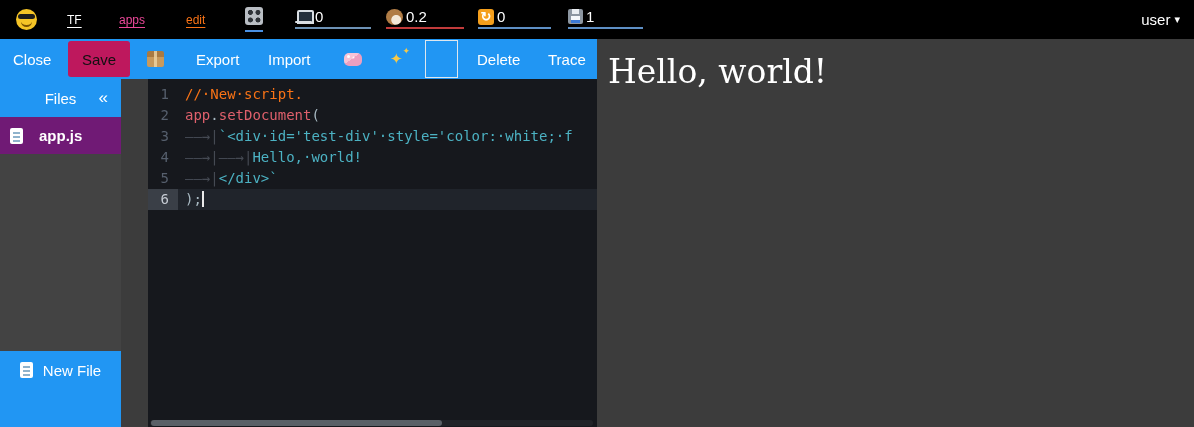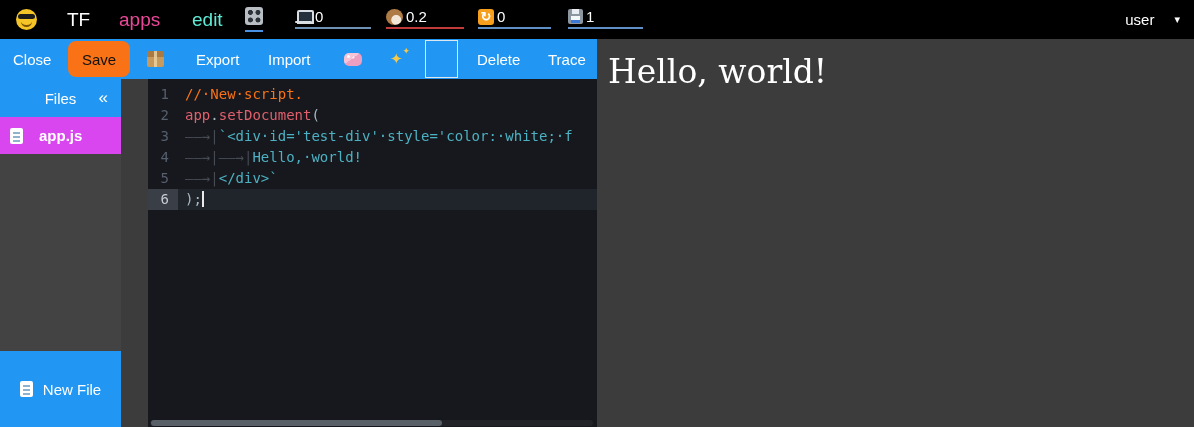--- a/index.html
+++ b/index.html
@@ -6,24 +6,24 @@
   body { background:#000; font-family:"Liberation Sans", sans-serif; }
   .screen { position:relative; width:1194px; height:427px; overflow:hidden; background:#3c3c3c; }
 
   
   .topbar { position:absolute; left:0; top:0; width:1194px; height:39px; background:#000; }
   .topbar > * { position:absolute; top:0; height:39px; display:flex; align-items:center; }
   .brand { left:16px; }
   .face { position:relative; width:21px; height:21px; border-radius:50%; background:#f5c426; display:inline-block; }
   .face::before { content:''; position:absolute; top:5px; left:2px; width:17px; height:5px; background:#1d1d1d; border-radius:2.5px; }
   .face::after { content:''; position:absolute; bottom:3px; left:5px; width:11px; height:5px; border-bottom:2px solid #7a5200; border-radius:0 0 10px 10px; }
-  .tb-link { font-size:19px; text-underline-offset:3px; cursor:pointer; }
+  .tb-link { font-size:12px; text-decoration:underline; text-underline-offset:3px; cursor:pointer; }
   .link-tf { left:67px; color:#ffffff; }
   .link-apps { left:119px; color:#ec4899; }
-  .link-edit { left:192px; color:#5eead4; }
+  .link-edit { left:186px; color:#f97316; }
   .knobs-link { left:245px; top:7px; height:25px; border-bottom:2px solid #4a90e2; padding-bottom:2px; align-items:flex-start; }
   .knobs { width:18px; height:18px; border-radius:3px; background-color:#b9bec4;
     background-image:
       radial-gradient(circle at 30% 30%, #2e3338 2.2px, rgba(0,0,0,0) 2.8px),
       radial-gradient(circle at 72% 30%, #2e3338 2.2px, rgba(0,0,0,0) 2.8px),
       radial-gradient(circle at 30% 72%, #2e3338 2.2px, rgba(0,0,0,0) 2.8px),
       radial-gradient(circle at 72% 72%, #2e3338 2.2px, rgba(0,0,0,0) 2.8px); }
   .stats-wrap { left:0; top:0; width:0; height:0; }
   .stat { position:absolute; top:6px; height:23px; display:flex; align-items:center; gap:3px; border-bottom:2px solid #5e8fc5; cursor:pointer; }
   .stat-laptop  { left:295px; width:76px; }
@@ -34,28 +34,28 @@
   .ticon { display:inline-flex; align-items:center; justify-content:center; }
   .icon-laptop { width:17px; height:13px; position:relative; }
   .icon-laptop::before { content:''; position:absolute; top:0; left:2px; width:13px; height:10px; border:2px solid #d9dee3; background:#24303c; border-radius:2px 2px 0 0; }
   .icon-laptop::after { content:''; position:absolute; bottom:0; left:0; width:17px; height:2px; background:#d9dee3; border-radius:1px; }
   .icon-hamster { width:17px; height:16px; border-radius:50%; background:radial-gradient(circle at 60% 68%, #f3e8d8 0 30%, #b07c45 36% 100%); }
   .icon-refresh { width:16px; height:16px; background:#f59f1c; border-radius:3px; color:#fff; }
   .icon-refresh::after { content:'↻'; font-size:13px; font-weight:bold; line-height:1; }
   .icon-floppy { width:15px; height:15px; background:#8c96a1; border-radius:2px; position:relative; }
   .icon-floppy::before { content:''; position:absolute; top:0; left:4px; width:7px; height:5px; background:#e9edf1; }
   .icon-floppy::after { content:''; position:absolute; bottom:1px; left:3px; width:9px; height:7px; background:linear-gradient(180deg,#f4f7fa 0 55%, #3b79d6 55%); }
-  .user-menu { right:14px; gap:20px; color:#fff; font-size:15px; cursor:pointer; }
+  .user-menu { right:14px; gap:4px; color:#fff; font-size:15px; cursor:pointer; }
   .caret { font-size:11px; }
 
   
   .toolbar { position:absolute; left:0; top:39px; width:619px; height:40px; background:#2196f3; }
   .toolbar > * { position:absolute; top:0; height:40px; display:flex; align-items:center; color:#fff; font-size:15px; cursor:pointer; }
   .bt-close  { left:13px; }
-  .bt-save   { left:68px; top:2px; height:36px; width:62px; justify-content:center; background:#f97316; color:#101010; border-radius:8px; }
+  .bt-save   { left:68px; top:2px; height:36px; width:62px; justify-content:center; background:#be185d; color:#101010; border-radius:3px; }
   .bt-pkg    { left:147px; }
   .bt-export { left:196px; }
   .bt-import { left:268px; }
   .bt-soap   { left:344px; }
   .bt-spark  { left:390px; }
   .bt-empty  { left:425px; top:1px; height:38px; width:33px; border:1px solid #dfe7ee; }
   .bt-delete { left:477px; }
   .bt-trace  { left:548px; }
   .icon-package { width:17px; height:16px; border-radius:2px; position:relative; background:linear-gradient(180deg,#a97a42 0 40%, #c89a5d 40%); }
   .icon-package::after { content:''; position:absolute; left:7px; top:0; width:3px; height:16px; background:#ecd1a0; opacity:.85; }
@@ -64,23 +64,23 @@
   .icon-sparkles { position:relative; width:18px; height:18px; }
   .icon-sparkles::before { content:'✦'; position:absolute; left:0; top:0; font-size:15px; line-height:18px; color:#f7c948; }
   .icon-sparkles::after { content:'✦'; position:absolute; right:-2px; top:-4px; font-size:9px; color:#f7c948; }
 
   
   .sidebar { position:absolute; left:0; top:79px; width:121px; height:348px; display:flex; flex-direction:column; background:#434343; }
   .files-header { position:relative; height:38px; background:#2196f3; color:#fff; font-size:15px; display:flex; align-items:center; justify-content:center; flex:0 0 38px; }
   .collapse { position:absolute; right:13px; top:50%; transform:translateY(-50%); font-size:17px; cursor:pointer; }
   .file-list { flex:0 0 auto; }
   .file-row { height:37px; display:flex; align-items:center; gap:9px; padding-left:10px; color:#fff; font-size:15px; font-weight:bold; cursor:pointer; }
-  .file-row.active { background:#d946ef;gap:16px; }
+  .file-row.active { background:#701a75;gap:16px; }
   .sidebar-fill { flex:1 1 auto; background:#434343; }
-  .sidebar-actions { flex:0 0 76px; background:#2196f3; display:flex; flex-direction:column; justify-content:space-evenly; padding:2px 0; }
+  .sidebar-actions { flex:0 0 76px; background:#2196f3; display:flex; flex-direction:row; justify-content:space-evenly; padding:2px 0; }
   .action-row { height:34px; display:flex; align-items:center; justify-content:center; gap:10px; color:#fff; font-size:15px; cursor:pointer; }
   .doc-icon { width:13px; height:16px; background:#fff; border-radius:2px; position:relative; flex:0 0 13px; }
   .doc-icon::after { content:''; position:absolute; left:3px; top:4px; width:7px; height:2px; background:#8fb3cc; box-shadow:0 4px 0 #8fb3cc, 0 8px 0 #8fb3cc; }
   .bin-icon { width:17px; height:17px; background:#3f51b5; border-radius:2px; position:relative; flex:0 0 17px; }
   .bin-icon::before { content:''; position:absolute; left:3px; top:2px; width:4px; height:4px; background:#fff; border-radius:50%; }
   .bin-icon::after { content:''; position:absolute; right:3px; bottom:2px; width:6px; height:8px; background:#fff; border-radius:1px; box-shadow:-4px 2px 0 -1.5px #fff; }
 
   
   .editor { position:absolute; left:148px; top:79px; width:449px; height:348px; background:#16181d; overflow:hidden; font-family:"DejaVu Sans Mono", monospace; font-size:14px; }
   .code-lines { padding-top:5px; }

